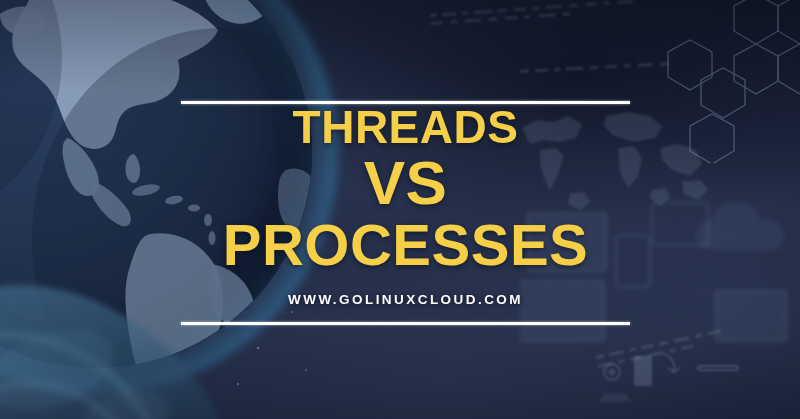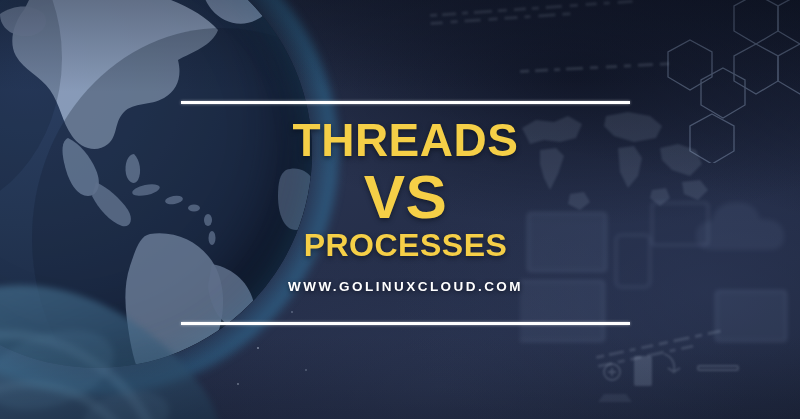--- a/index.html
+++ b/index.html
@@ -156,21 +156,21 @@
     color:#f5cf47;
     font-family:"Liberation Sans", sans-serif;
     font-weight:bold;
     letter-spacing:0.5px;
     line-height:1.03;
     text-shadow: 0 2px 5px rgba(8,12,24,0.55);
     white-space:nowrap;
   }
   #headline-l1 { font-size:46px; }
   #headline-l2 { font-size:62px; }
-  #headline-l3 { font-size:32px; }
+  #headline-l3 { font-size:58px; }
 
   #site-url {
     margin-top: 17px;
     color:#ffffff;
     font-family:"Liberation Sans", sans-serif;
     font-size:13.5px;
     font-weight:bold;
     letter-spacing:2.45px;
     white-space:nowrap;
     text-shadow: 0 1px 4px rgba(8,12,24,0.7);

